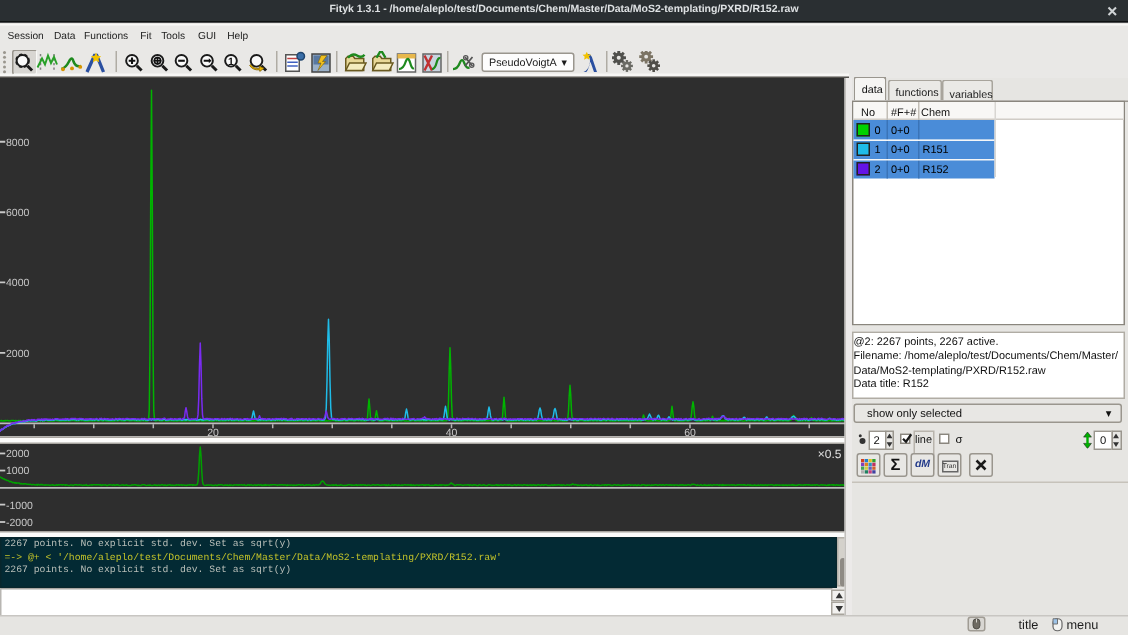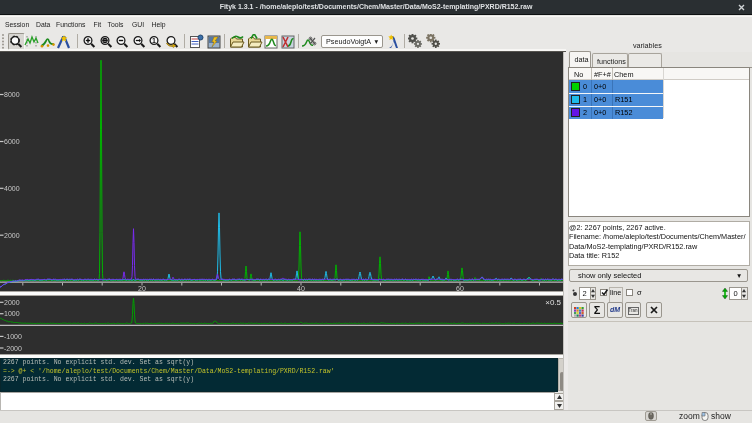--- a/index.html
+++ b/index.html
@@ -259,37 +259,37 @@
   </div>
 
 <div class="abs" style="left:0;top:409.5px;width:752px;height:13.5px;background:#e6e5e2;border-top:1px solid #c8c6c2"></div>
 <div class="abs" style="left:645px;top:410.5px;width:12px;height:10.5px;background:#d8d6d2;border:1px solid #a09c94;border-radius:2px">
     <svg width="10" height="8" viewBox="0 0 10 8" style="display:block;margin:.8px auto 0">
       <rect x="2.7" y=".5" width="4.6" height="6.8" rx="2.3" fill="#6e6a62" stroke="#4a4842" stroke-width=".6"></rect>
       <line x1="5" y1=".5" x2="5" y2="3" stroke="#d8d6d0" stroke-width=".7"></line>
     </svg>
   </div>
 <div class="abs" style="left:657px;top:409px;width:95px;height:14px;border-top:1px solid #c6c2ba"></div>
-<div class="abs" style="left:679px;top:411px;font-size:8.5px;color:#1c1c1c">zoom</div>
+<div class="abs" style="left:679px;top:411px;font-size:8.5px;color:#1c1c1c">title</div>
 <svg class="abs" style="left:700px;top:410.5px" width="10" height="11" viewBox="0 0 10 11">
     <rect x="2" y="1.5" width="6" height="8" rx="2.8" fill="#f4f4f2" stroke="#666" stroke-width=".8"></rect>
     <path d="M2 1.5 h3 v3.5 h-3z" fill="#9ec4e8" stroke="#666" stroke-width=".6"></path>
   </svg>
-<div class="abs" style="left:711px;top:411px;font-size:8.5px;color:#1c1c1c">show</div>
+<div class="abs" style="left:711px;top:411px;font-size:8.5px;color:#1c1c1c">menu</div>
 
 <div class="abs" style="left:563px;top:52px;width:5px;height:357.5px;background:#eceae9;border-left:1px solid #c2c0bc"></div>
 
 <div class="abs" style="left:568px;top:52px;width:184px;height:355px;background:#e6e5e2"></div>
 
 <div class="abs" style="left:569px;top:51px;width:22px;height:15.5px;background:#f6f5f3;border:1px solid #9a968e;border-bottom:none;border-radius:2px 2px 0 0"></div>
 <div class="abs" style="left:574.5px;top:55px;font-size:7.2px;color:#111">data</div>
 <div class="abs" style="left:592px;top:53px;width:36px;height:13.5px;background:#eae9e6;border:1px solid #a8a49c;border-bottom:none;border-radius:2px 2px 0 0"></div>
 <div class="abs" style="left:597px;top:56.5px;font-size:7.2px;color:#222">functions</div>
 <div class="abs" style="left:628px;top:53px;width:34px;height:13.5px;background:#eae9e6;border:1px solid #a8a49c;border-bottom:none;border-radius:2px 2px 0 0"></div>
-<div class="abs" style="left:633px;top:41px;font-size:7.2px;color:#222">variables</div>
+<div class="abs" style="left:633px;top:58px;font-size:7.2px;color:#222">variables</div>
 <div class="abs" style="left:591px;top:66.5px;width:161px;height:1px;background:#9a968e"></div>
 
 <div class="abs" style="left:568px;top:67px;width:182px;height:150px;background:#fff;border:1px solid #8a867e"></div>
 <div class="abs" style="left:569px;top:68px;width:180px;height:12px;background:#f8f7f5;border-bottom:1px solid #d0ccc6"></div>
 <div class="abs" style="left:574px;top:70px;font-size:7.3px;color:#111">No</div>
 <div class="abs" style="left:594px;top:70px;font-size:7.3px;color:#111">#F+#</div>
 <div class="abs" style="left:614px;top:70px;font-size:7.3px;color:#111">Chem</div>
 <div class="abs" style="left:591px;top:68px;width:1px;height:12px;background:#c2beb6"></div>
 <div class="abs" style="left:612px;top:68px;width:1px;height:12px;background:#c2beb6"></div>
 <div class="abs" style="left:569px;top:80px;width:94px;height:13px;background:#4a8cd8">

